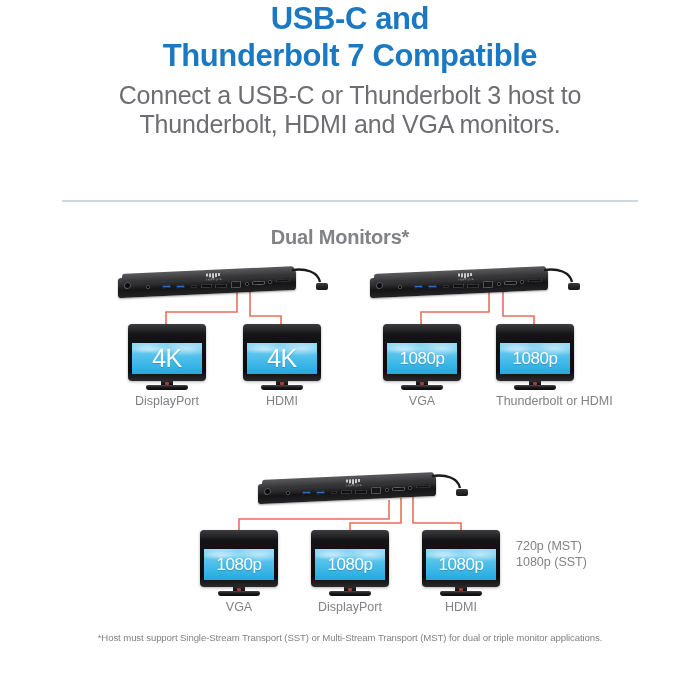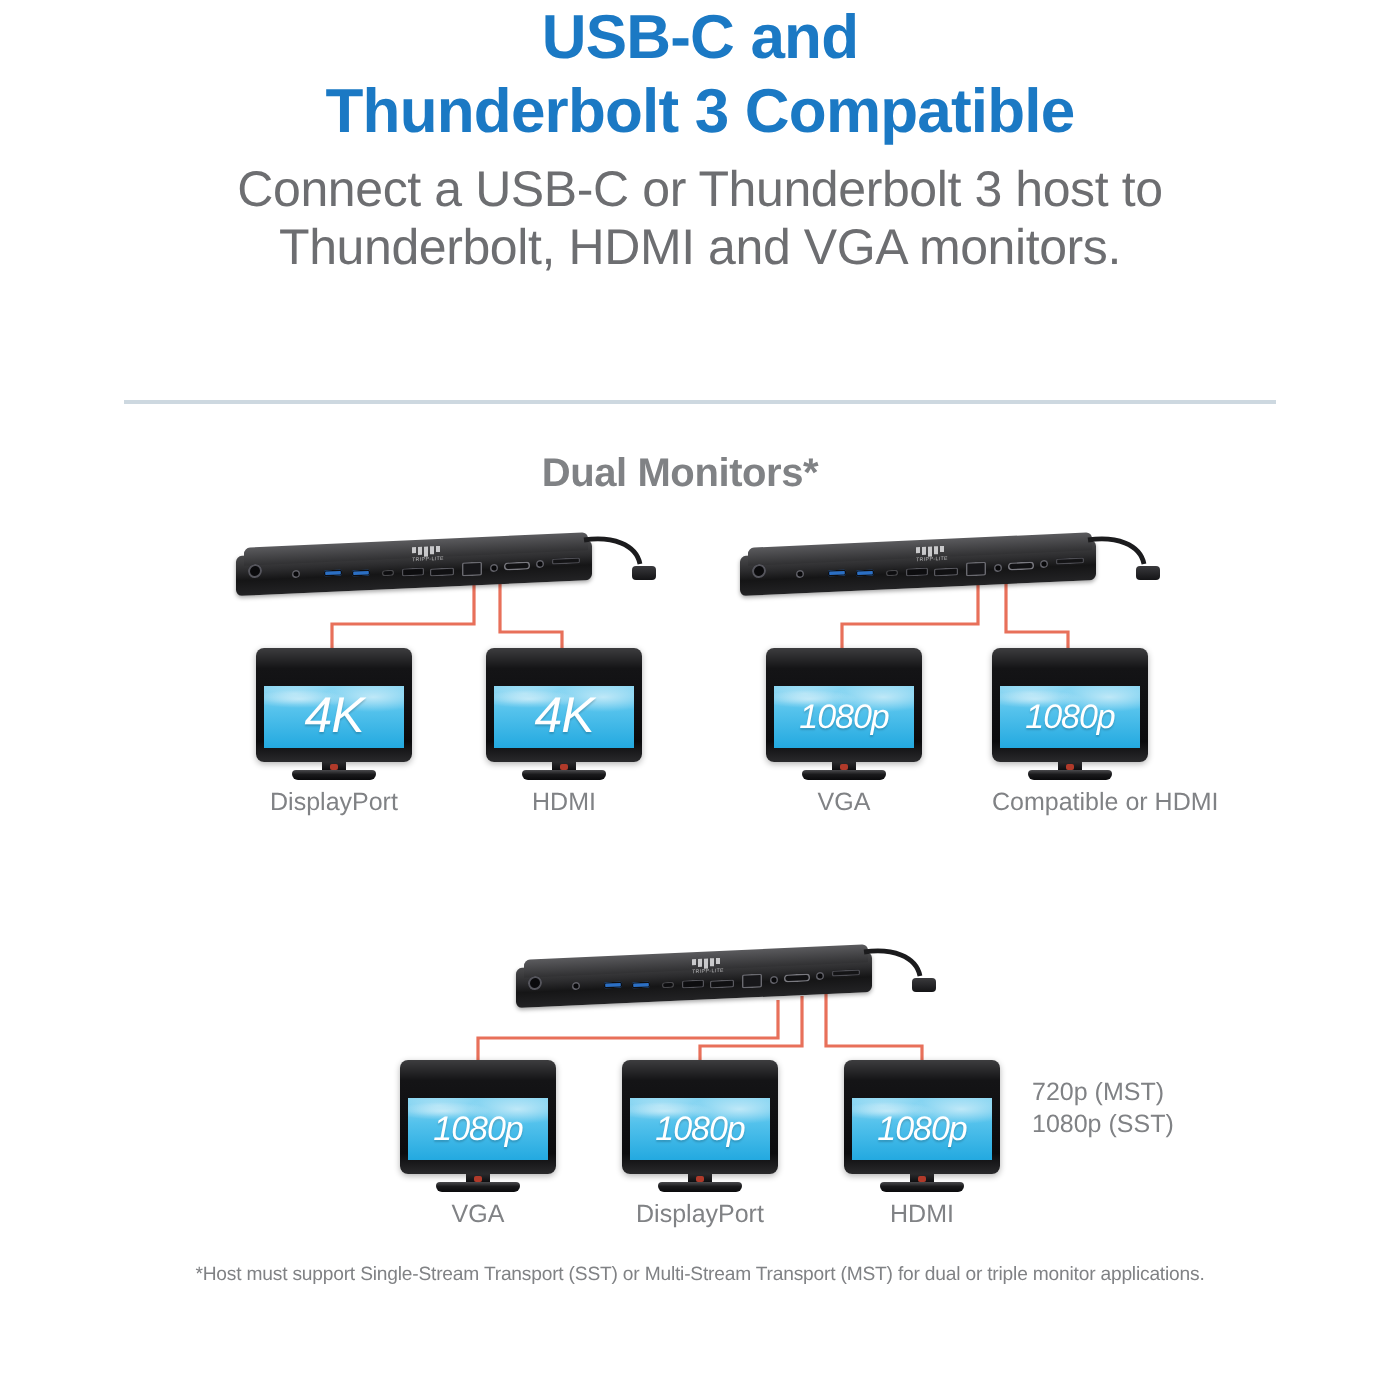--- a/index.html
+++ b/index.html
@@ -116,21 +116,20 @@
   }
 
   
   .monitor { position: absolute; }
   .mon-bezel {
     position: relative;
     background: linear-gradient(180deg,#3d3d3f 0%,#141416 18%,#0b0b0d 82%,#2a2a2c 100%);
     border-radius: 4px;
     padding: 19px 4px 7px 4px;
     box-shadow: 0 1px 3px rgba(0,0,0,.3);
-    font-style: italic;
   }
   .mon-screen {
     position: relative;
     width: 100%; height: 100%;
     background:
       radial-gradient(ellipse 60% 40% at 78% 18%, rgba(255,255,255,.55) 0%, rgba(255,255,255,0) 60%),
       radial-gradient(ellipse 50% 30% at 22% 12%, rgba(255,255,255,.35) 0%, rgba(255,255,255,0) 60%),
       linear-gradient(180deg,#8ad6f2 0%,#54c2ec 40%,#23a9e0 100%);
     overflow: hidden;
     display: flex; align-items: center; justify-content: center;
@@ -203,21 +202,21 @@
     letter-spacing: -0.1px;
   }
 </style>
 </head>
 <body>
 
 <div class="page">
 
   <div class="header">
     <div class="headline">USB-C and</div>
-    <div class="headline">Thunderbolt 3 Compatible</div>
+    <div class="headline">Thunderbolt 7 Compatible</div>
     <div class="subline">Connect a USB-C or Thunderbolt 3 host to</div>
     <div class="subline" style="margin-top:0">Thunderbolt, HDMI and VGA monitors.</div>
   </div>
   <div class="divider"></div>
 
   <div class="section-title" id="dual-title">Dual Monitors*</div>
 
   <svg class="connectors" viewBox="0 0 700 700">
     <g fill="none" stroke="#e8705a" stroke-width="1.6">
 
@@ -358,21 +357,21 @@
 
   <div class="monitor" style="left:496px; top:324px;">
     <div class="mon-bezel" style="width:78px;height:57px;">
       <div class="mon-screen">
         <span class="mon-res" style="font-size:17px;">1080p</span>
       </div>
     </div>
     <div class="mon-neck" style="top:57px;"></div>
     <div class="mon-dot" style="top:58px;"></div>
     <div class="mon-base" style="top:61px;width:42px;"></div>
-    <div class="mon-label" style="top:70px;">Compatible or HDMI</div>
+    <div class="mon-label" style="top:70px;">Thunderbolt or HDMI</div>
   </div>
 
   <div class="monitor" style="left:200px; top:530px;">
     <div class="mon-bezel" style="width:78px;height:57px;">
       <div class="mon-screen">
         <span class="mon-res" style="font-size:17px;">1080p</span>
       </div>
     </div>
     <div class="mon-neck" style="top:57px;"></div>
     <div class="mon-dot" style="top:58px;"></div>

